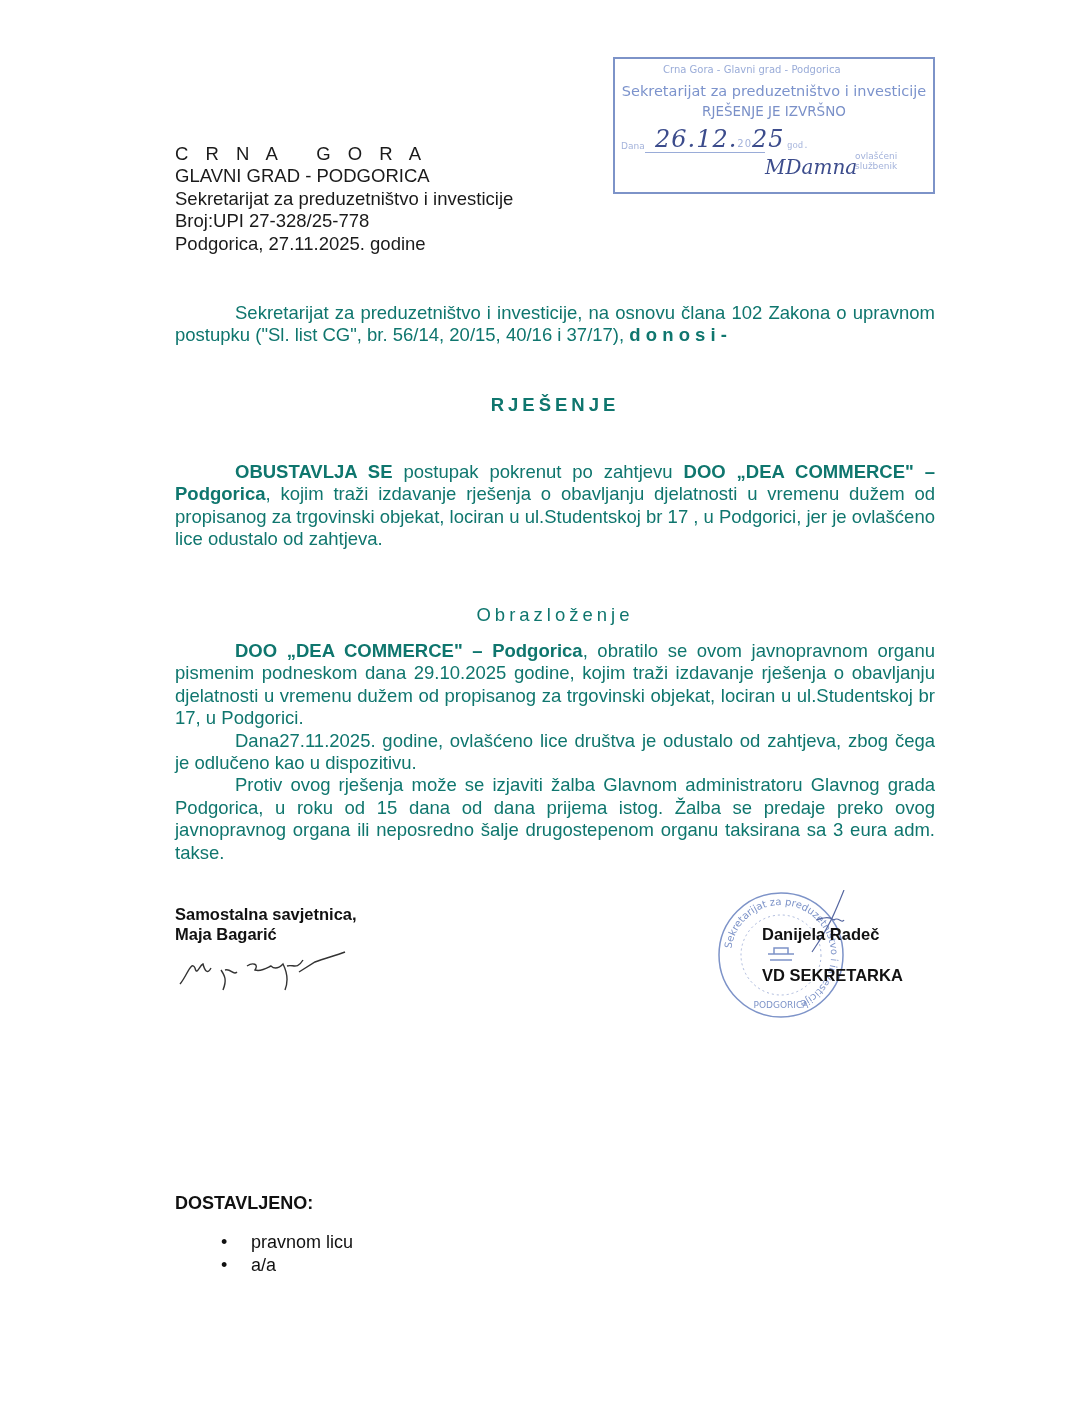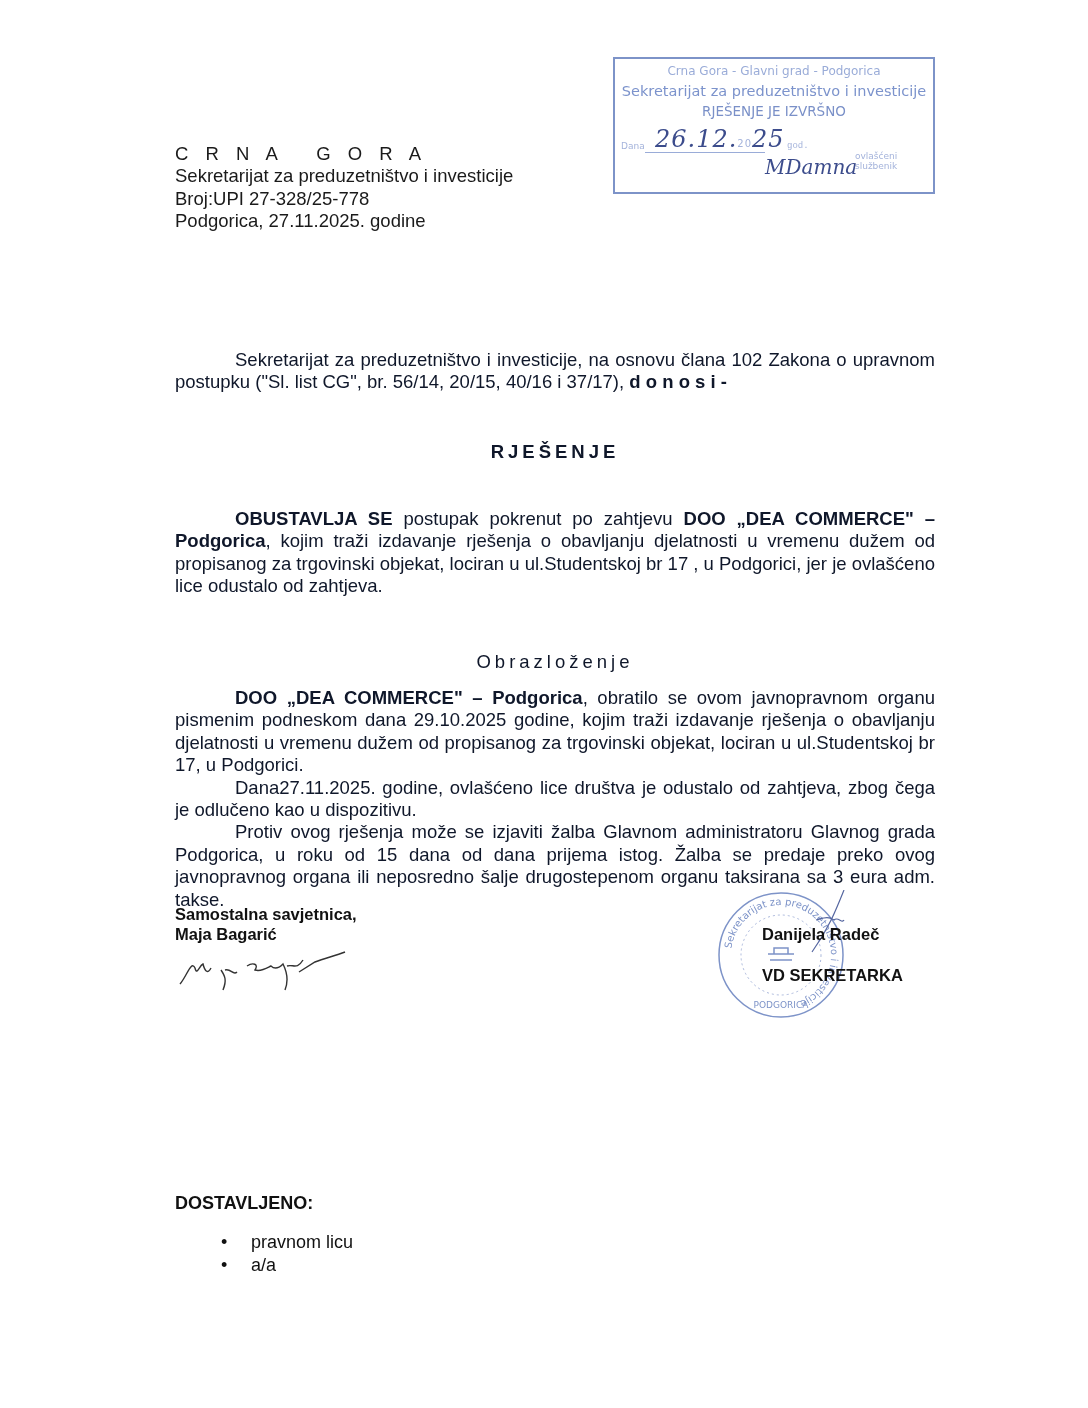--- a/index.html
+++ b/index.html
@@ -6,32 +6,32 @@
   body { width: 1088px; height: 1408px; position: relative; overflow: hidden; color: #111; font-family: "Liberation Sans", sans-serif; }
   .abs { position: absolute; }
 
   
   .hdr { left: 175px; top: 143px; font-size: 18.5px; line-height: 22.4px; color: #1a1a1a; }
   .hdr div { white-space: nowrap; }
   .hdr .spaced { letter-spacing: 6px; }
 
   
   .stamp { left: 613px; top: 57px; width: 318px; height: 133px; border: 2px solid #7d93c8; color: #8ea3d4; font-family: "DejaVu Sans", sans-serif; }
-  .stamp .l1 { position: absolute; top: 5px; width: 100%; text-align: center; font-size: 12px; color: #9aacd8; }
+  .stamp .l1 { position: absolute; top: 5px; width: 100%; font-size: 10px; color: #9aacd8; padding-left: 48px; }
   .stamp .l2 { position: absolute; top: 24px; width: 100%; text-align: center; font-size: 14.5px; color: #7c93cc; }
   .stamp .l3 { position: absolute; top: 44px; width: 100%; text-align: center; font-size: 13.5px; color: #7a90c8; }
   .stamp .dana { position: absolute; left: 6px; top: 82px; font-size: 9px; color: #a4b3db; }
   .stamp .line { position: absolute; left: 30px; top: 93px; width: 120px; border-bottom: 1px solid #9aacd8; }
   .stamp .hand-date { position: absolute; left: 40px; top: 66px; font-family: "DejaVu Serif", serif; font-style: italic; font-size: 24px; color: #3c4c8c; letter-spacing: 1px; }
   .stamp .god { position: absolute; left: 150px; top: 82px; font-size: 9px; color: #a4b3db; font-family: Liberation Mono, monospace; }
   .stamp .sluz { position: absolute; left: 240px; top: 92px; font-size: 9px; color: #a4b3db; }
   .stamp .init { position: absolute; left: 150px; top: 96px; font-family: "DejaVu Serif", serif; font-style: italic; font-size: 20px; color: #3c4c8c; }
 
   
-  .para { left: 175px; width: 760px; font-family: "Liberation Sans", sans-serif; font-size: 18.5px; line-height: 22.4px; text-align: justify; color: #0f172a; margin-top: 47px; }
+  .para { left: 175px; width: 760px; font-family: "Liberation Sans", sans-serif; font-size: 18.5px; line-height: 22.4px; text-align: justify; color: #0f766e; }
   .indent { text-indent: 60px; }
   .center { text-align: center; }
   .title-spaced { letter-spacing: 4px; font-weight: bold; }
   .sub-spaced { letter-spacing: 4px; }
   b { font-weight: bold; }
 
   
   .sig-left { left: 175px; top: 904px; font-size: 16.5px; line-height: 20px; font-weight: bold; }
   .sig-right { left: 762px; top: 924px; font-size: 16.5px; line-height: 21px; font-weight: bold; }
   .sig-right .l2 { margin-top: 20px; }
@@ -56,20 +56,21 @@
   <span class="dana">Dana</span>
   <div class="line"></div>
   <span class="hand-date"><span>26.12.</span><span style="font-size:10px;color:#a4b3db;font-style:normal;font-family:'DejaVu Sans',sans-serif">20</span><span>25</span></span>
   <span class="god" style="left:172px">god.</span>
   <span class="sluz">ovlašćeni službenik</span>
   <span class="init">MDamna</span>
 </div>
 
 <div class="abs hdr">
   <div class="spaced" style="white-space:pre">C R N A   G O R A</div>
+  <div>GLAVNI GRAD - PODGORICA</div>
   <div>Sekretarijat za preduzetništvo i investicije</div>
   <div>Broj:UPI 27-328/25-778</div>
   <div>Podgorica, 27.11.2025. godine</div>
 </div>
 
 <div class="abs para indent" style="top:302px">
   <span>Sekretarijat za preduzetništvo i investicije, na osnovu člana 102  Zakona o upravnom postupku  ("Sl. list CG", br. 56/14, 20/15, 40/16 i 37/17), </span><b>d o n o s i -</b>
 </div>
 
 <div class="abs para center title-spaced" style="top:394px">RJEŠENJE</div>

